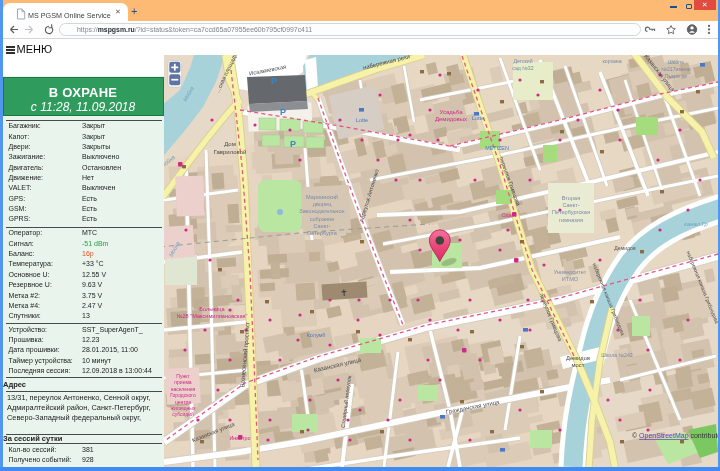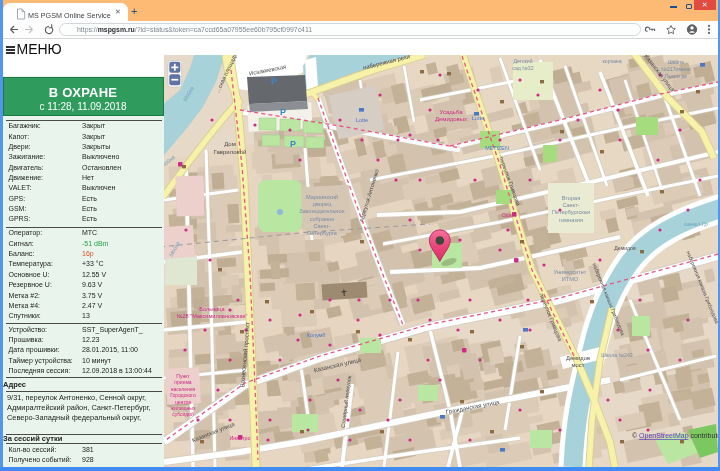--- a/index.html
+++ b/index.html
@@ -17,27 +17,27 @@
   #btnmin { position:absolute; left:670px; top:6px; width:7px; height:2px; background:#1a4f8f; }
   #btnmax { position:absolute; left:686px; top:3.5px; width:6px; height:5.5px; border:1.5px solid #1a4f8f; border-radius:1px;}
   #btnclose { position:absolute; left:694px; top:0; width:21.5px; height:9.5px; background:#e14b40; color:#fff; font-size:7px; text-align:center; line-height:9px; }
   
   #toolbar { position:absolute; left:3px; top:21px; width:714.5px; height:17.5px; background:#fdfdfd; border-bottom:1px solid #d6d6d6;}
   #urlbox { position:absolute; left:56px; top:2px; width:582px; height:13px; border:1px solid #d3d6da; border-radius:7px; background:#fcfdfd; }
   #urltext { position:absolute; left:74px; top:4px; font-size:6.9px; line-height:9px; color:#80868b; white-space:nowrap; }
   #urltext b { color:#2a2e33; font-weight:bold; }
   
   #menu { position:absolute; left:6px; top:43px; height:12px; }
-  #menu .txt { position:absolute; left:10.5px; top:1px; font-size:14px; line-height:11px; color:#0c0c0c; }
+  #menu .txt { position:absolute; left:10.5px; top:1px; font-size:11px; line-height:11px; color:#0c0c0c; }
   .hb { position:absolute; left:0; width:8.5px; height:1.7px; background:#2f2f2f; }
   
   #sidebar { position:absolute; left:3px; top:56px; width:161.5px; height:411px; background:#e9f5ec; font-size:7px; color:#222;margin-top:20px; }
   #greenbox { position:absolute; left:-0.5px; top:0.5px; width:161px; height:39px; background:#2f9c5e; border:1px solid #1b7a42; color:#fff; text-align:center; }
   #greenbox .t1 { margin-top:8.5px; font-size:13px; line-height:13px; font-weight:bold; letter-spacing:0.3px;}
-  #greenbox .t2 { margin-top:2.5px; font-size:10px; line-height:10px; }
+  #greenbox .t2 { margin-top:2.5px; font-size:12px; line-height:10px;font-style:italic; }
   .sep { position:absolute; left:2.5px; width:156px; height:1px; background:#4a4a4a; }
   .row { position:absolute; left:5.5px; width:153px; height:10px; line-height:10px; white-space:nowrap; }
   .row .v { position:absolute; left:73.5px; }
   .ctr { position:absolute; width:161px; font-weight:bold; font-size:7.5px; height:10px; line-height:10px;}
   .addr { position:absolute; left:4px; width:157px; font-size:7.4px; height:10px; line-height:10px; white-space:nowrap;}
   .grn { color:#1f9e43; }
   .red { color:#e0512a; }
 </style>
 </head>
 <body>
@@ -117,21 +117,21 @@
     <div class="row" style="top:235.2px">Спутники:<span class="v">13</span></div>
     <div class="sep" style="top:247.4px"></div>
     <div class="row" style="top:249px">Устройство:<span class="v">SST_SuperAgenT_</span></div>
     <div class="row" style="top:259.4px">Прошивка:<span class="v">12.23</span></div>
     <div class="row" style="top:269.3px">Дата прошивки:<span class="v">28.01.2015, 11:00</span></div>
     <div class="row" style="top:279.5px">Таймер устройства:<span class="v">10 минут</span></div>
     <div class="row" style="top:290px">Последняя сессия:<span class="v">12.09.2018 в 13:00:44</span></div>
     <div class="sep" style="top:301.3px"></div>
     <div class="ctr" style="top:303.7px">Адрес</div>
     <div class="sep" style="top:314.8px"></div>
-    <div class="addr" style="top:317.3px">9/31, переулок Антоненко, Сенной округ,</div>
+    <div class="addr" style="top:317.3px">13/31, переулок Антоненко, Сенной округ,</div>
     <div class="addr" style="top:337.2px">Северо-Западный федеральный округ,</div>
     <div class="addr" style="top:327.2px">Адмиралтейский район, Санкт-Петербург,</div>
     <div class="sep" style="top:357.5px"></div>
     <div class="ctr" style="top:357.8px">За сессий сутки</div>
     <div class="sep" style="top:367px"></div>
     <div class="row" style="top:369px">Кол-во сессий:<span class="v">381</span></div>
     <div class="row" style="top:379.2px">Получено событий:<span class="v">928</span></div>
     <div class="row" style="top:389.5px">Передано данных:<span class="v">62.17 Kb</span></div>
     <div class="row" style="top:399.7px">Получено данных:<span class="v">288.19 Kb</span></div>
   </div>

